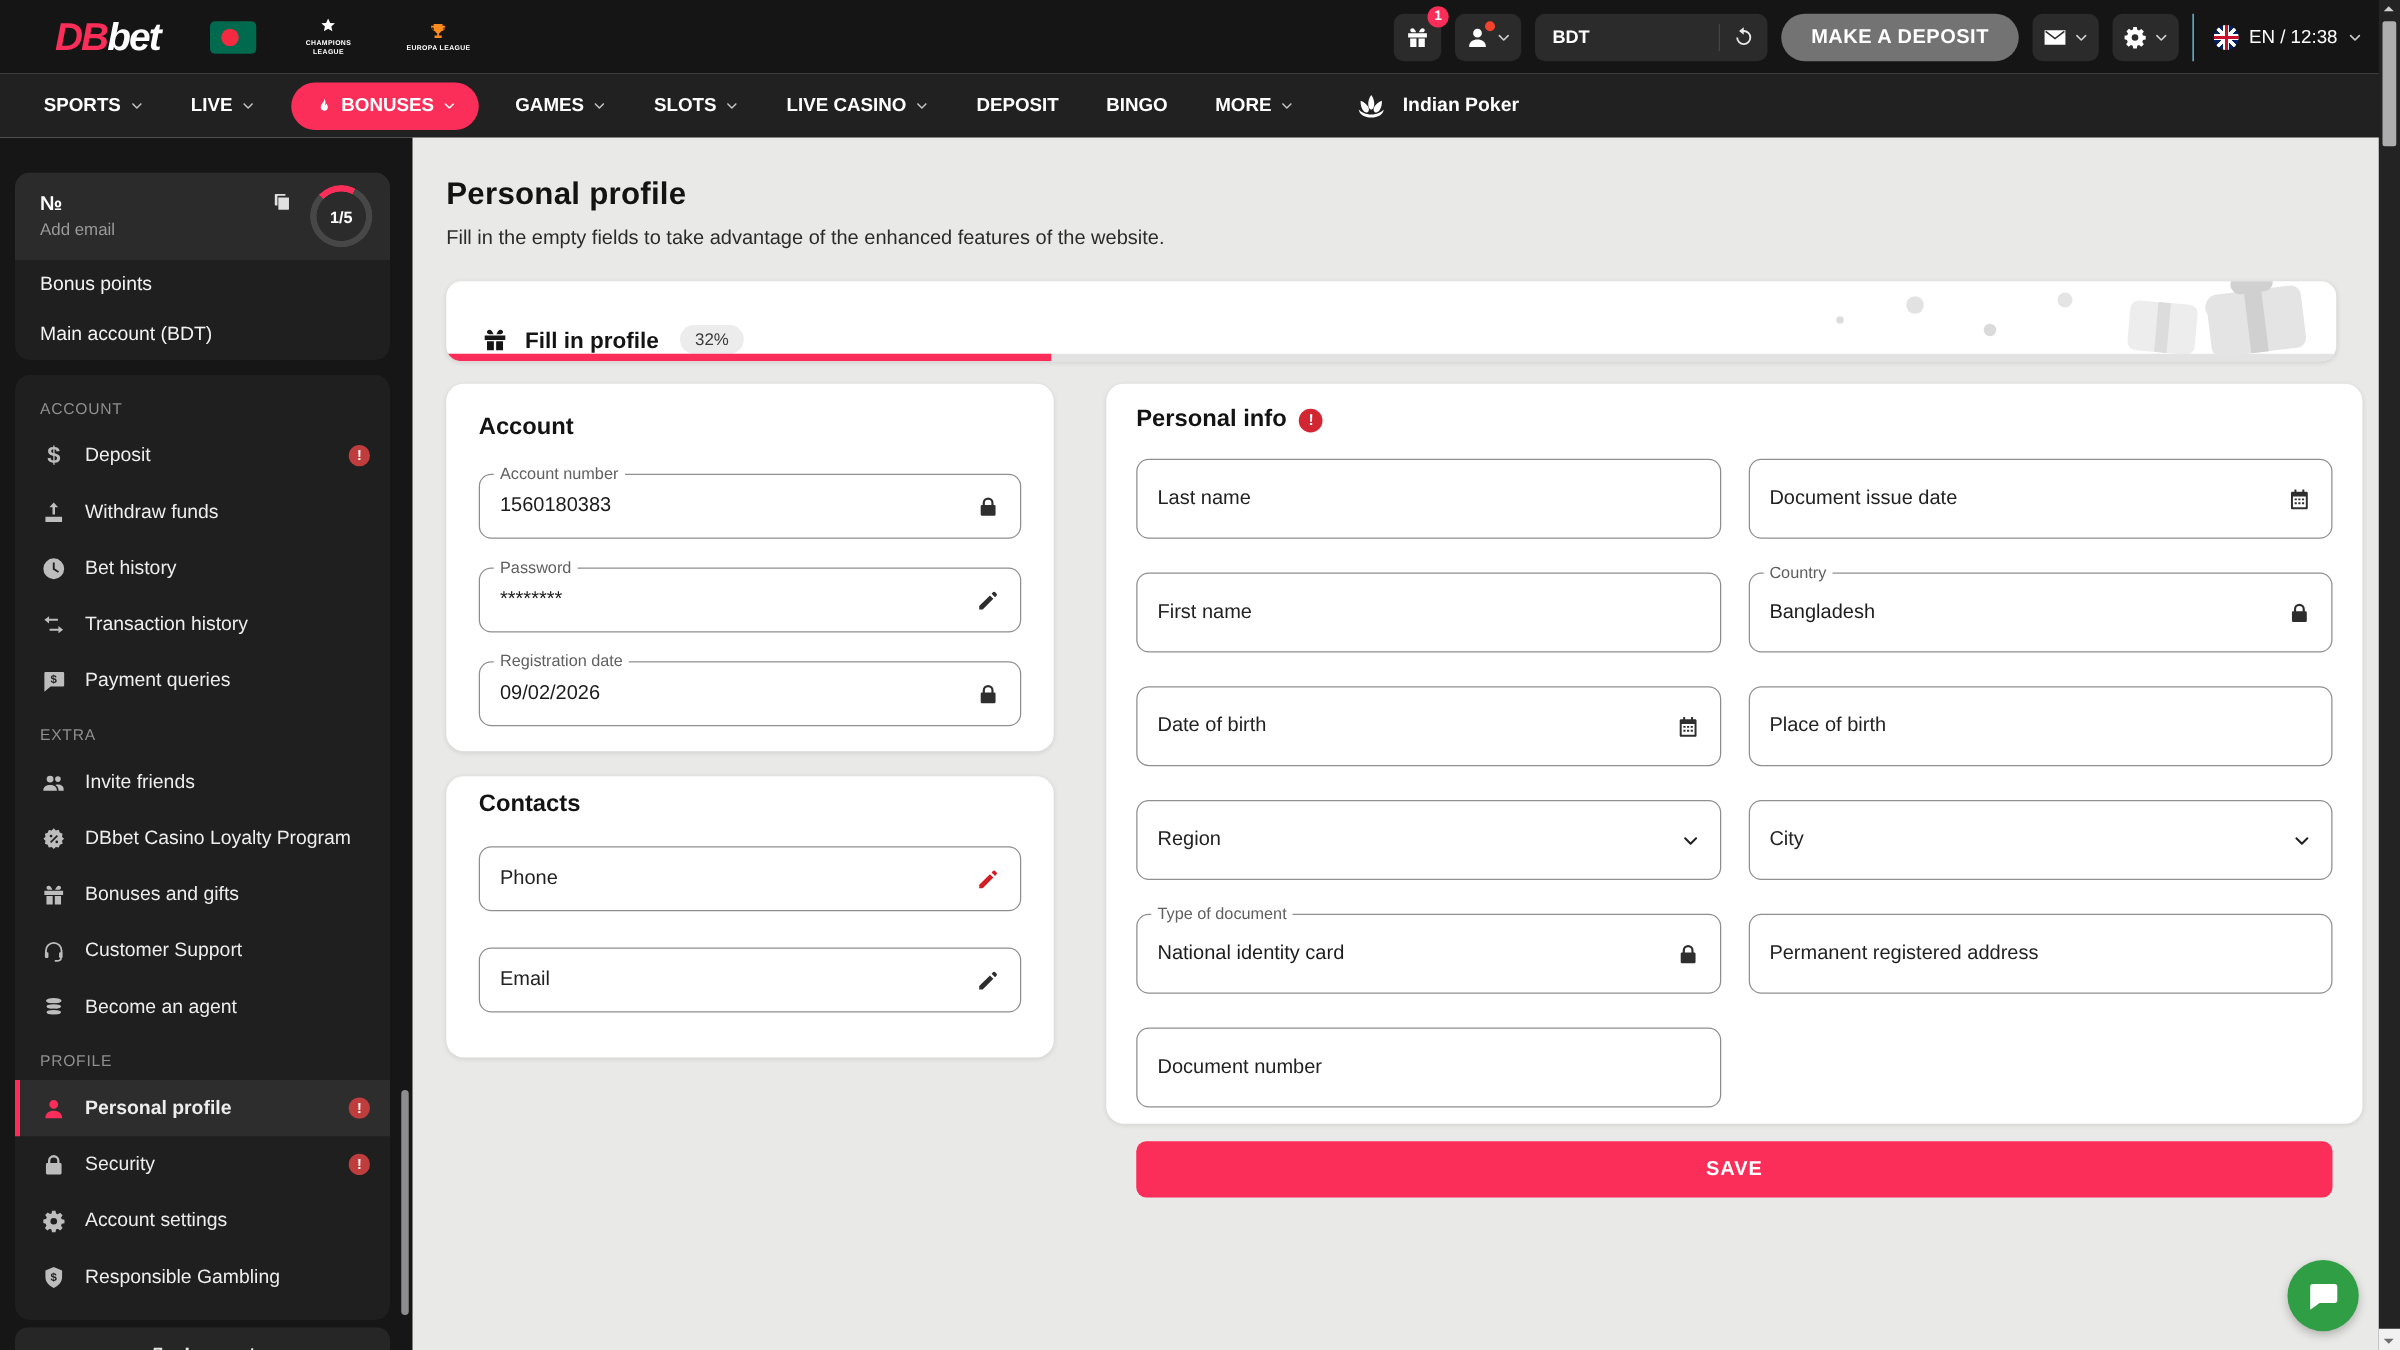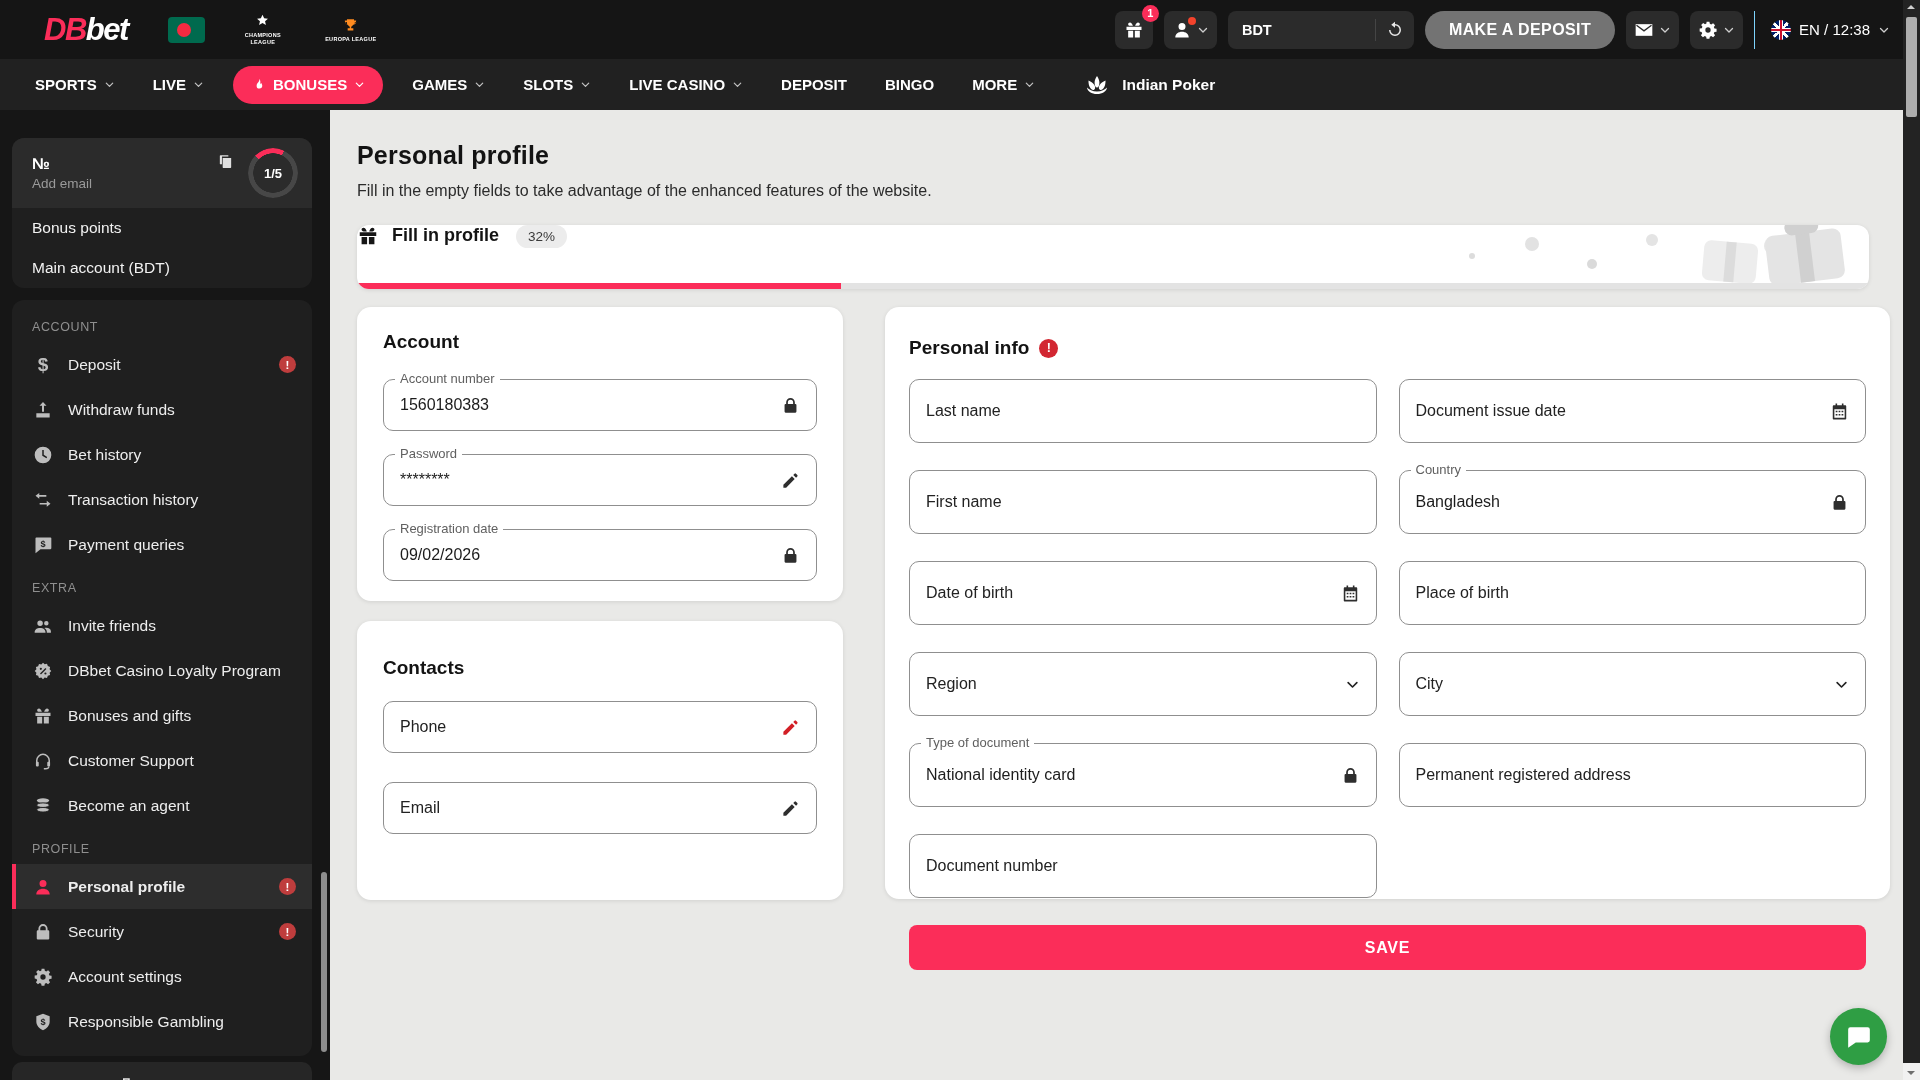--- a/index.html
+++ b/index.html
@@ -76,39 +76,39 @@
 .sitem.active .lic{color:#fb2d59}
 .logoutbar{position:absolute;left:12px;right:18px;top:952px;height:46px;background:#262626;border-radius:10px;display:flex;align-items:center;justify-content:center;gap:10px;color:#e8e8e8;font-size:15.5px;font-weight:bold}
 .logoutbar svg{width:18px;height:18px;color:#e8e8e8}
 .sb-thumb{position:absolute;right:3px;top:762px;width:6px;height:180px;border-radius:3px;background:#8d8d8d}
 
 
 .content{position:absolute;left:330px;top:110px;right:17px;bottom:0;background:#e9e9e7}
 .ptitle{position:absolute;left:27px;top:31px;font-size:25px;color:#131313;font-weight:bold;letter-spacing:.2px}
 .subtitle{position:absolute;left:27px;top:72px;font-size:16px;color:#2b2b2b}
 .banner{position:absolute;left:27px;top:115px;width:1512px;height:64px;background:#fff;border-radius:12px;box-shadow:0 1px 4px rgba(0,0,0,.10);overflow:hidden}
-.tab{display:flex;align-items:flex-start;gap:13px;height:58px;position:relative;z-index:1}
+.tab{display:flex;align-items:flex-end;gap:13px;height:58px;padding-left:28px;position:relative;z-index:1}
 .tab .gift{width:22px;height:22px;color:#161616}
 .tablabel{font-size:18px;font-weight:bold;color:#141414}
 .pct{background:#ececec;border-radius:14px;padding:4px 12px;font-size:13.5px;color:#3a3a3a;margin-left:4px}
 .pbar{position:absolute;left:0;right:0;bottom:0;height:6px;background:#e3e3e3;z-index:2}
 .pfill{position:absolute;left:0;top:0;bottom:0;width:32%;background:#fb2d59}
 .deco{position:absolute;right:0;top:0;bottom:6px;width:430px}
 .d1{position:absolute;right:26px;top:7px;width:76px;height:50px;background:#e4e4e4;border-radius:8px;transform:rotate(-7deg)}
 .d1::before{content:"";position:absolute;left:50%;margin-left:-7px;top:0;bottom:0;width:14px;background:#d0d0d0}
 .d1::after{content:"";position:absolute;top:-13px;left:50%;margin-left:-17px;width:34px;height:15px;border-radius:8px;background:#d0d0d0}
 .d2{position:absolute;right:112px;top:17px;width:54px;height:40px;background:#ededed;border-radius:7px;transform:rotate(5deg)}
 .d2::before{content:"";position:absolute;left:50%;margin-left:-5px;top:0;bottom:0;width:10px;background:#dcdcdc}
 .dots{position:absolute;left:30px;top:28px;width:6px;height:6px;border-radius:50%;background:#dcdcdc;
  box-shadow:60px -12px 0 4px #e2e2e2,120px 8px 0 2px #dadada,180px -16px 0 3px #e4e4e4,240px 2px 0 2px #dedede,300px -10px 0 5px #e8e8e8}
 
 .card{position:absolute;background:#fff;border-radius:14px;box-shadow:0 1px 4px rgba(0,0,0,.10)}
 .acctcard{left:27px;top:197px;width:486px;height:294px;padding:24px 26px}
-.contactscard{left:27px;top:511px;width:486px;height:279px;padding:36px 26px}
-.personalcard{left:555px;top:197px;width:1005px;height:592px;padding:30px 24px}
+.contactscard{left:27px;top:511px;width:486px;height:225px;padding:12px 26px}
+.personalcard{left:555px;top:197px;width:1005px;height:592px;padding:18px 24px}
 .ctitle{font-size:19px;color:#131313;font-weight:bold}
 .pihead{display:flex;align-items:center;gap:10px}
 .alert.big{background:#d22732;min-width:19px;height:19px;font-size:12.5px;margin-left:0}
 .fstack{display:flex;flex-direction:column;gap:23px;margin-top:26px}
 .cstack{display:flex;flex-direction:column;gap:29px;margin-top:22px}
 .fld{position:relative;display:flex;align-items:center;border:1px solid #8f8f8f;border-radius:10px;padding:0 16px;background:#fff}
 .h52{height:52px}.h48{height:64px}
 .flabel{position:absolute;top:-9px;left:11px;background:#fff;padding:0 5px;font-size:13px;color:#606060;white-space:nowrap}
 .val{font-size:16px;color:#1c1c1c}
 .ph{font-size:16px;color:#222}

